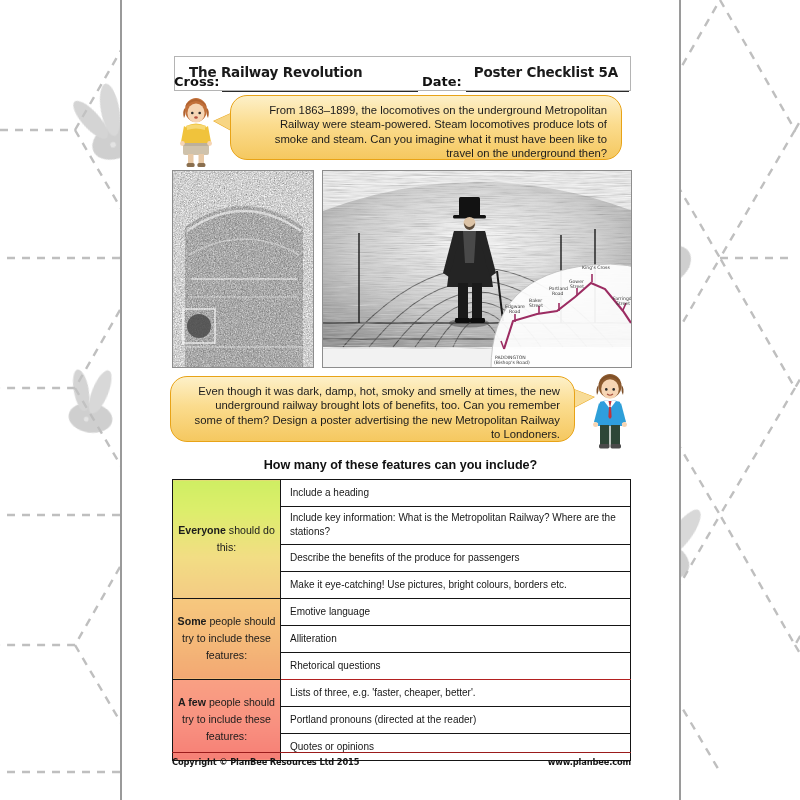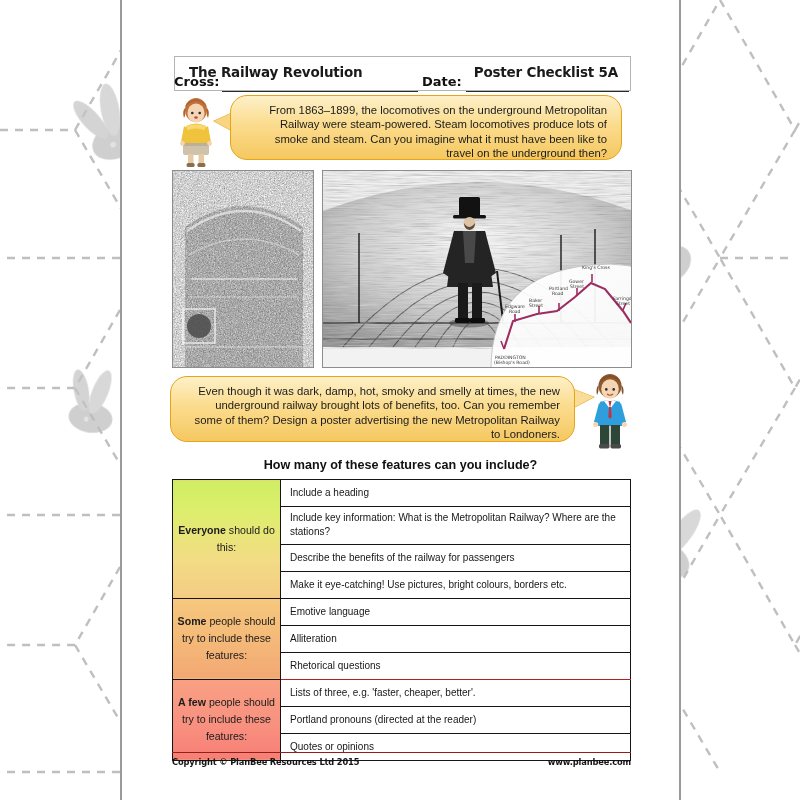--- a/index.html
+++ b/index.html
@@ -518,21 +518,21 @@
         <tr>
           <td class="cat cat-everyone" rowspan="4">
             <b>Everyone</b><span> should do this:</span>
           </td>
           <td class="item">Include a heading</td>
         </tr>
         <tr>
           <td class="item">Include key information: What is the Metropolitan Railway? Where are the stations?</td>
         </tr>
         <tr>
-          <td class="item">Describe the benefits of the railway for passengers</td>
+          <td class="item">Describe the benefits of the produce for passengers</td>
         </tr>
         <tr>
           <td class="item">Make it eye-catching! Use pictures, bright colours, borders etc.</td>
         </tr>
 
         <tr>
           <td class="cat cat-some" rowspan="3">
             <b>Some</b><span> people should try to include these features:</span>
           </td>
           <td class="item">Emotive language</td>

